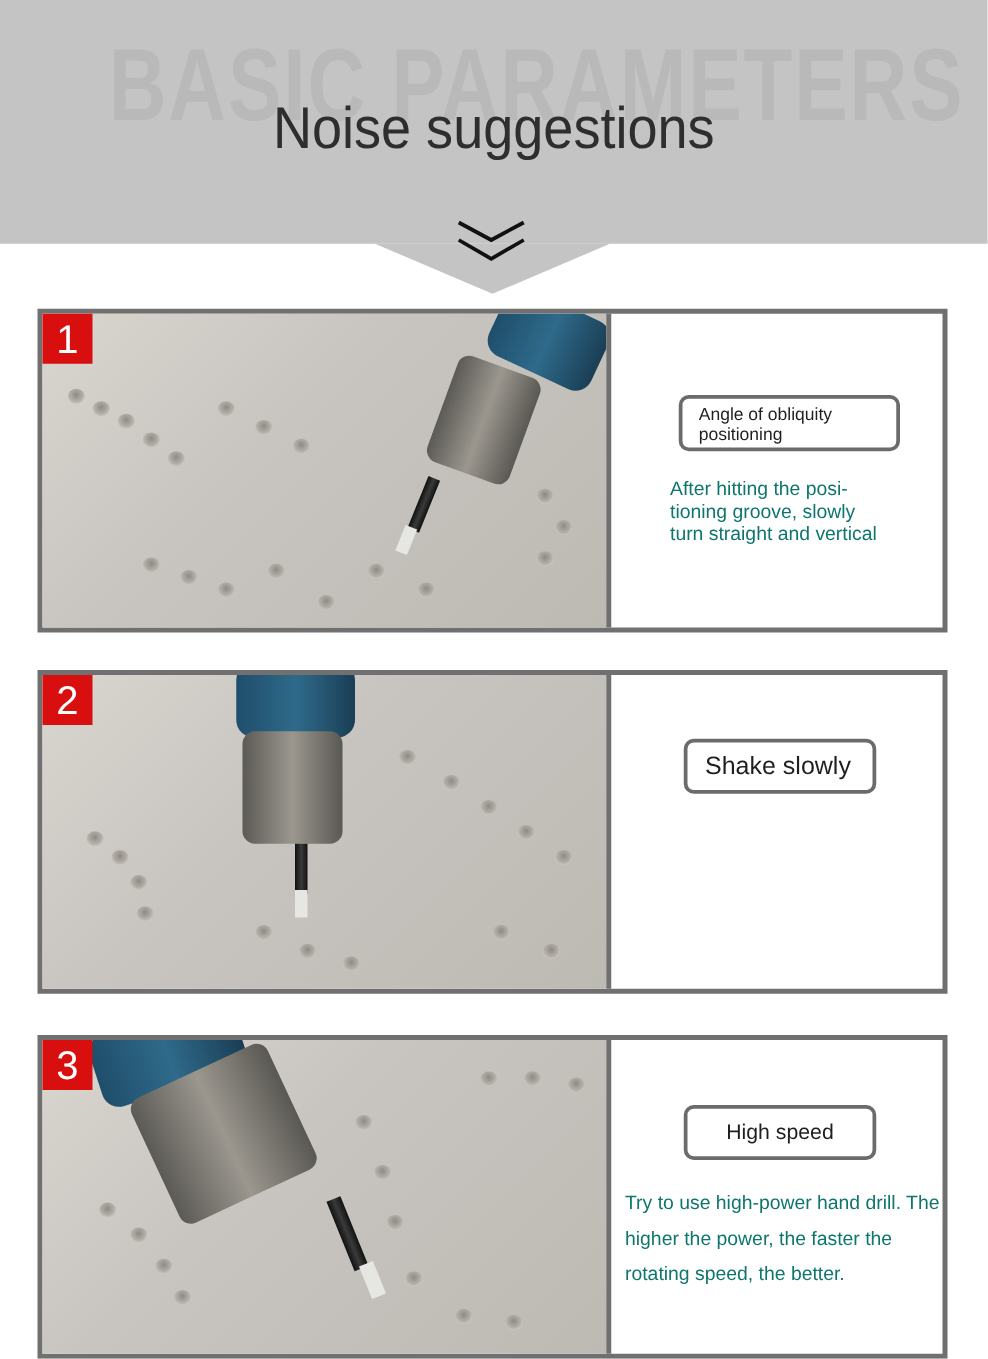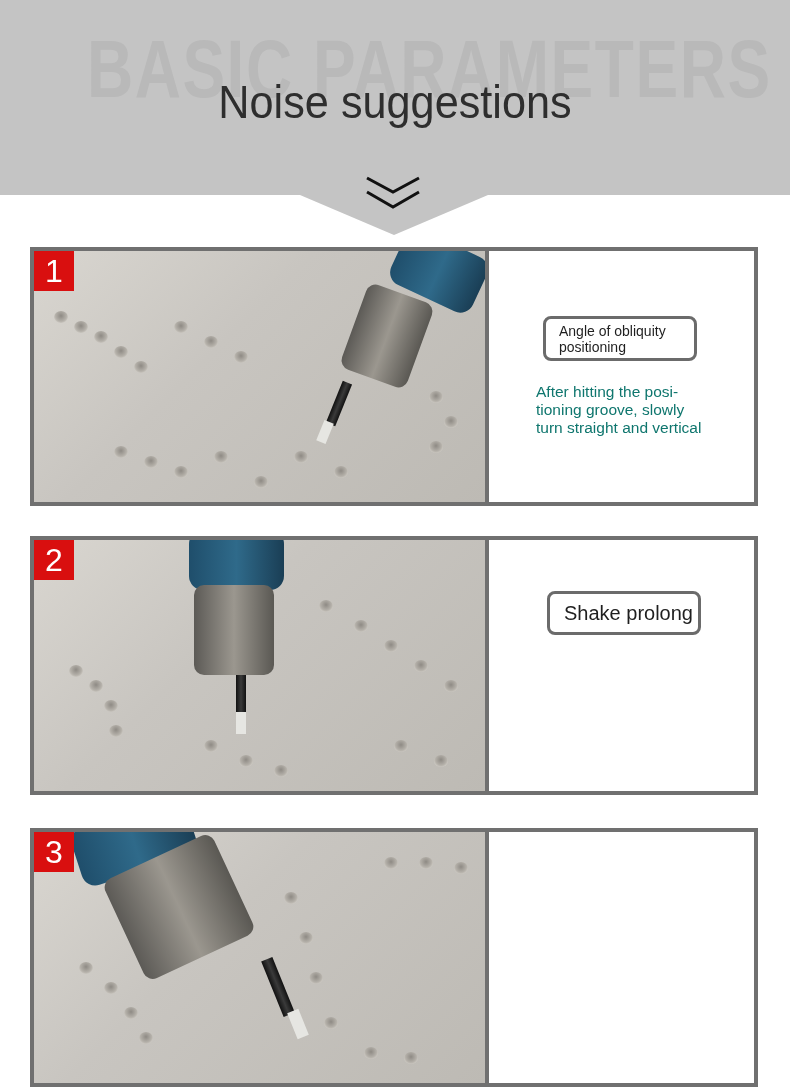--- a/index.html
+++ b/index.html
@@ -56,21 +56,21 @@
     <div class="hole" style="left:410px;top:165px;width:14px;height:12px;"></div>
     <div class="hole" style="left:395px;top:190px;width:14px;height:12px;"></div>
     <div class="drill-body" style="left:360px;top:-10px;width:90px;height:60px;transform:rotate(25deg);"></div>
     <div class="chuck" style="left:318px;top:40px;width:70px;height:90px;transform:rotate(20deg);"></div>
     <div class="bit" style="left:300px;top:130px;width:10px;height:45px;transform:rotate(22deg);"></div>
     <div class="bit-tip" style="left:286px;top:170px;width:10px;height:22px;transform:rotate(22deg);"></div>
   </div>
   <div class="badge">1</div>
   <div class="divider"></div>
   <div class="panel">
-    <div class="label-box" style="left:54px;top:65px;width:154px;height:45px;padding:4px 0 0 13px;font-size:14px;line-height:16px;">Angle of obliquity positioning</div>
+    <div class="label-box" style="left:54px;top:65px;width:177px;height:45px;padding:4px 0 0 13px;font-size:14px;line-height:16px;">Angle of obliquity positioning</div>
     <div class="desc" style="left:47px;top:132px;width:178px;font-size:15.5px;line-height:18px;">After hitting the posi-tioning groove, slowly turn straight and vertical</div>
   </div>
 </div>
 
 <div class="step" style="top:536px;">
   <div class="photo">
     <div class="hole" style="left:35px;top:125px;width:14px;height:12px;"></div>
     <div class="hole" style="left:55px;top:140px;width:14px;height:12px;"></div>
     <div class="hole" style="left:70px;top:160px;width:14px;height:12px;"></div>
     <div class="hole" style="left:75px;top:185px;width:14px;height:12px;"></div>
@@ -85,21 +85,21 @@
     <div class="hole" style="left:360px;top:200px;width:14px;height:12px;"></div>
     <div class="hole" style="left:400px;top:215px;width:14px;height:12px;"></div>
     <div class="drill-body" style="left:155px;top:-10px;width:95px;height:60px;"></div>
     <div class="chuck" style="left:160px;top:45px;width:80px;height:90px;"></div>
     <div class="bit" style="left:202px;top:135px;width:10px;height:40px;"></div>
     <div class="bit-tip" style="left:202px;top:172px;width:10px;height:22px;"></div>
   </div>
   <div class="badge">2</div>
   <div class="divider"></div>
   <div class="panel">
-    <div class="label-box" style="left:58px;top:51px;width:154px;height:44px;font-size:20px;line-height:38px;padding-left:14px;">Shake prolong</div>
+    <div class="label-box" style="left:58px;top:51px;width:154px;height:44px;font-size:20px;line-height:38px;padding-left:14px;">Shake slowly</div>
   </div>
 </div>
 
 <div class="step" style="top:828px;">
   <div class="photo">
     <div class="hole" style="left:45px;top:130px;width:14px;height:12px;"></div>
     <div class="hole" style="left:70px;top:150px;width:14px;height:12px;"></div>
     <div class="hole" style="left:90px;top:175px;width:14px;height:12px;"></div>
     <div class="hole" style="left:105px;top:200px;width:14px;height:12px;"></div>
     <div class="hole" style="left:250px;top:60px;width:14px;height:12px;"></div>
@@ -111,13 +111,17 @@
     <div class="hole" style="left:420px;top:30px;width:14px;height:12px;"></div>
     <div class="hole" style="left:330px;top:215px;width:14px;height:12px;"></div>
     <div class="hole" style="left:370px;top:220px;width:14px;height:12px;"></div>
     <div class="drill-body" style="left:40px;top:-20px;width:120px;height:60px;transform:rotate(-18deg);"></div>
     <div class="chuck" style="left:85px;top:20px;width:120px;height:110px;transform:rotate(-25deg);"></div>
     <div class="bit" style="left:238px;top:125px;width:12px;height:60px;transform:rotate(-22deg);"></div>
     <div class="bit-tip" style="left:258px;top:178px;width:12px;height:28px;transform:rotate(-22deg);"></div>
   </div>
   <div class="badge">3</div>
   <div class="divider"></div>
+  <div class="panel">
+    <div class="label-box" style="left:58px;top:52px;width:154px;height:44px;font-size:17px;line-height:38px;text-align:center;">High speed</div>
+    <div class="desc" style="left:11px;top:117px;width:260px;font-size:15.5px;line-height:28.5px;">Try to use high-power hand drill. The higher the power, the faster the rotating speed, the better.</div>
+  </div>
 </div>
 
 </body></html>

